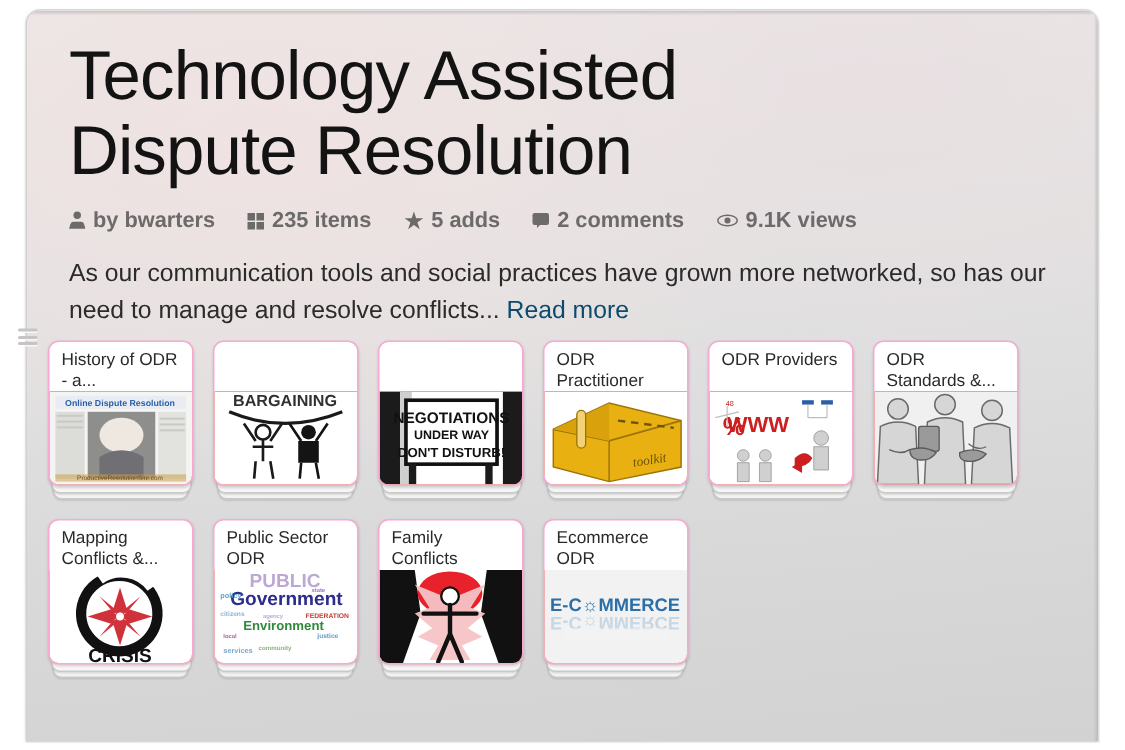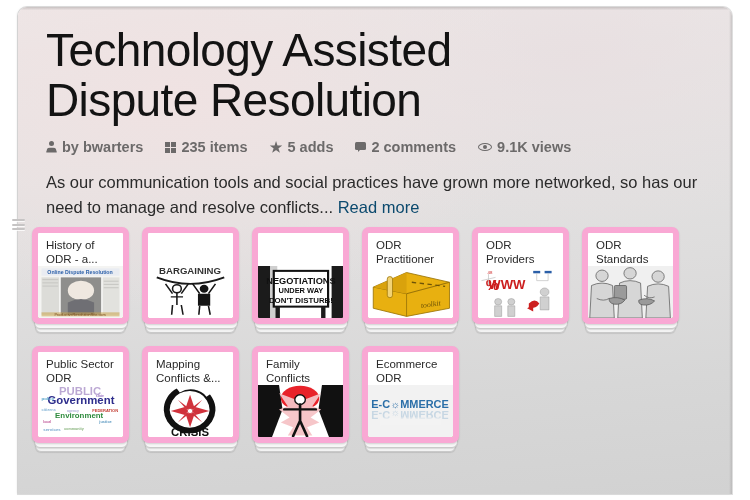--- a/index.html
+++ b/index.html
@@ -137,21 +137,21 @@
     height: 8px; background: #f3f3f3;
     border: 1px solid #c9c9c9; border-radius: 0 0 6px 6px;
     box-shadow: 0 1px 1px rgba(0,0,0,0.10);
   }
   .stack2 { left: 1.5px; right: 1.5px; bottom: 4px; height: 8px; background: #f7f7f7; }
 
   .card {
     position: absolute; left: 0; top: 0;
     width: 97px; height: 97px;
     background: #ffffff;
-    border: 6px solid #f9a8d4;
+    border: 1px solid #f9a8d4;
     border-radius: 7px;
     overflow: hidden;
     box-shadow: 0 1px 2px rgba(0,0,0,0.16);
   }
   .card-title {
     padding: 6px 7px 0 8px;
     font-size: 11.5px; line-height: 13.5px;
     color: #2a2a2a;
     height: 33px; overflow: hidden;
   }
@@ -369,20 +369,46 @@
         <path d="M10 40 q8 4 14 0 M64 36 q6 5 12 2"></path>
       </g>
     </svg>
           </div>
         </div>
       </div>
       <div class="card-slot">
         <div class="stack1"></div>
         <div class="stack2"></div>
         <div class="card">
+          <div class="card-title">Mapping Conflicts &amp;...</div>
+          <div class="thumb">
+    <svg viewBox="0 0 97 64" preserveAspectRatio="none">
+      <rect width="97" height="64" fill="#ffffff"></rect>
+      <path d="M48 4 A26 26 0 1 1 47 4 Z" fill="none" stroke="#111" stroke-width="7"></path>
+      <path d="M70 12 A26 26 0 0 0 34 6" fill="none" stroke="#fff" stroke-width="8"></path>
+      <g fill="#d0323c">
+        <path d="M48 12 L53 28 L48 32 L43 28 Z"></path>
+        <path d="M48 52 L53 36 L48 32 L43 36 Z"></path>
+        <path d="M26 32 L42 27 L46 32 L42 37 Z"></path>
+        <path d="M70 32 L54 27 L50 32 L54 37 Z"></path>
+        <path d="M34 18 L46 28 L44 30 Z"></path>
+                <path d="M62 18 L50 28 L52 30 Z"></path>
+        <path d="M34 46 L46 36 L44 34 Z"></path>
+                <path d="M62 46 L50 36 L52 34 Z"></path>
+      </g>
+      <circle cx="48" cy="32" r="3.2" fill="#fff" stroke="#d0323c" stroke-width="1"></circle>
+      <text x="48" y="63" font-family="Liberation Sans, sans-serif" font-size="13" font-weight="bold" fill="#111" text-anchor="middle">CRISIS</text>
+    </svg>
+          </div>
+        </div>
+      </div>
+      <div class="card-slot">
+        <div class="stack1"></div>
+        <div class="stack2"></div>
+        <div class="card">
           <div class="card-title">Public Sector ODR</div>
           <div class="thumb">
     <svg viewBox="0 0 97 64" preserveAspectRatio="none">
       <rect width="97" height="64" fill="#ffffff"></rect>
       <text x="48" y="12" font-family="Liberation Sans, sans-serif" font-size="13" font-weight="bold" fill="#6b3fa0" text-anchor="middle" opacity="0.45">PUBLIC</text>
       <text x="49" y="24" font-family="Liberation Sans, sans-serif" font-size="13" font-weight="bold" fill="#2d2d8c" text-anchor="middle">Government</text>
       <text x="47" y="41" font-family="Liberation Sans, sans-serif" font-size="9" font-weight="bold" fill="#2e8b3d" text-anchor="middle">Environment</text>
       <g font-family="Liberation Sans, sans-serif" font-weight="bold">
         <text x="4" y="19" font-size="5" fill="#58a3c9">policy</text>
         <text x="4" y="32" font-size="4.5" fill="#8ab7d9">citizens</text>
@@ -395,46 +421,20 @@
         <text x="33" y="33" font-size="4" fill="#b0b0d8">agency</text>
       </g>
     </svg>
           </div>
         </div>
       </div>
       <div class="card-slot">
         <div class="stack1"></div>
         <div class="stack2"></div>
         <div class="card">
-          <div class="card-title">Mapping Conflicts &amp;...</div>
-          <div class="thumb">
-    <svg viewBox="0 0 97 64" preserveAspectRatio="none">
-      <rect width="97" height="64" fill="#ffffff"></rect>
-      <path d="M48 4 A26 26 0 1 1 47 4 Z" fill="none" stroke="#111" stroke-width="7"></path>
-      <path d="M70 12 A26 26 0 0 0 34 6" fill="none" stroke="#fff" stroke-width="8"></path>
-      <g fill="#d0323c">
-        <path d="M48 12 L53 28 L48 32 L43 28 Z"></path>
-        <path d="M48 52 L53 36 L48 32 L43 36 Z"></path>
-        <path d="M26 32 L42 27 L46 32 L42 37 Z"></path>
-        <path d="M70 32 L54 27 L50 32 L54 37 Z"></path>
-        <path d="M34 18 L46 28 L44 30 Z"></path>
-                <path d="M62 18 L50 28 L52 30 Z"></path>
-        <path d="M34 46 L46 36 L44 34 Z"></path>
-                <path d="M62 46 L50 36 L52 34 Z"></path>
-      </g>
-      <circle cx="48" cy="32" r="3.2" fill="#fff" stroke="#d0323c" stroke-width="1"></circle>
-      <text x="48" y="63" font-family="Liberation Sans, sans-serif" font-size="13" font-weight="bold" fill="#111" text-anchor="middle">CRISIS</text>
-    </svg>
-          </div>
-        </div>
-      </div>
-      <div class="card-slot">
-        <div class="stack1"></div>
-        <div class="stack2"></div>
-        <div class="card">
           <div class="card-title">Family Conflicts</div>
           <div class="thumb">
     <svg viewBox="0 0 97 64" preserveAspectRatio="none">
       <rect width="97" height="64" fill="#ffffff"></rect>
       <path d="M0 0 h24 l4 30 l-12 34 h-16 z" fill="#111"></path>
       <path d="M97 0 h-24 l-4 30 l12 34 h16 z" fill="#111"></path>
       <ellipse cx="48" cy="16" rx="22" ry="15" fill="#e8222a"></ellipse>
       <path d="M24 10 L34 26 L24 30 L36 40 L26 46 L40 52 L34 62 L62 62 L56 52 L70 46 L60 40 L72 30 L62 26 L72 10 L48 20 Z" fill="#f6c3c6" opacity="0.95"></path>
       <g fill="#ffffff" stroke="#111" stroke-width="1.6">
         <circle cx="48" cy="18" r="6"></circle>

